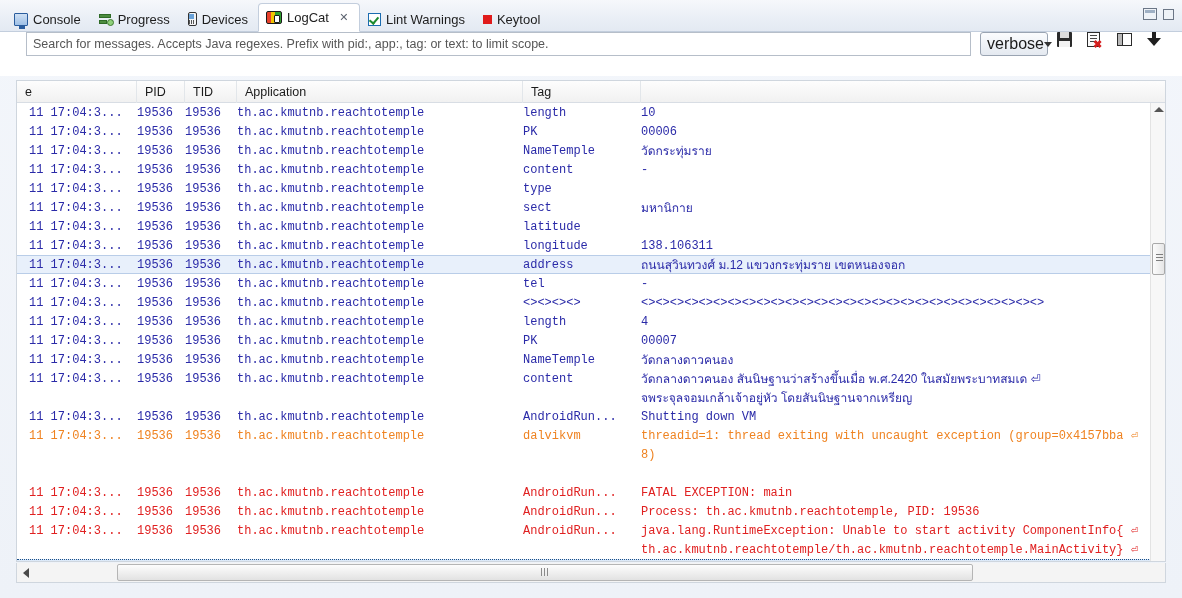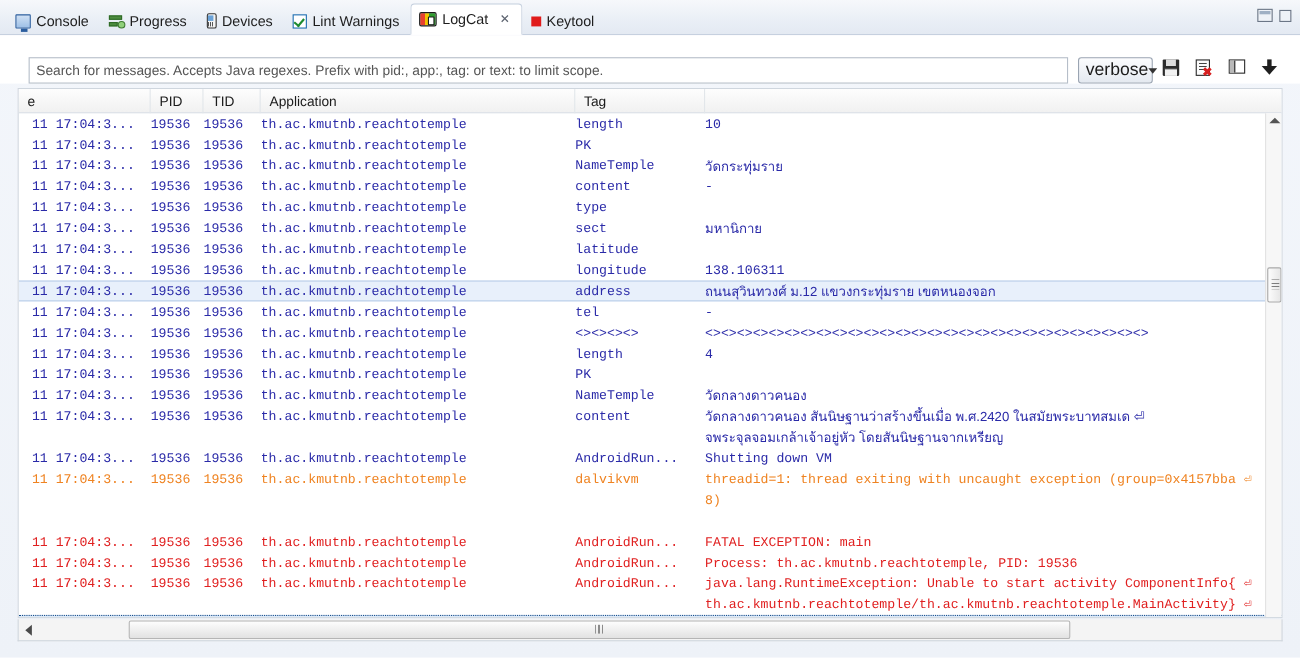--- a/index.html
+++ b/index.html
@@ -81,21 +81,21 @@
     background:#fff;border:1px solid #1a1a1a;border-radius:1px;}
   .ic-lint { width: 13px; height: 13px; border: 1.5px solid #1b6cb0; background:#fff; }
   .ic-lint::after { content:""; position:absolute; left:2px; top:1px; width:4px; height:7px;
     border-right:2px solid #1d8b2f; border-bottom:2px solid #1d8b2f;
     transform: rotate(40deg); }
   .ic-keytool { width: 9px; height: 9px; background: #e01b1b; }
 
   
   .searchrow {
     position: absolute; left: 0; top: 32px; width: 1182px; height: 44px;
-    display: flex; align-items: flex-end; padding: 0 14px 0 26px; gap: 9px;
+    display: flex; align-items: flex-start; padding: 0 14px 0 26px; gap: 9px;
     background: #ffffff;
   }
   .search-input {
     flex: 1 1 auto; height: 24px;
     border: 1px solid #b6bec9; background: #fff;
     font-family: "Liberation Sans", sans-serif; font-size: 12.5px;
     color: #3b3b3b; padding: 0 6px; outline: none;
   }
   .search-input::placeholder { color: #565656; opacity: 1; }
   .lvl-select {
@@ -219,29 +219,29 @@
           <span class="dot"></span>
       </span>
       <span class="tlabel">Progress</span>
     </div>
 
     <div class="tab">
       <span class="ic ic-devices"></span>
       <span class="tlabel">Devices</span>
     </div>
 
-    <div class="tab">
-      <span class="ic ic-lint"></span>
-      <span class="tlabel">Lint Warnings</span>
-    </div>
-
     <div class="tab active">
       <span class="ic ic-logcat"></span>
       <span class="tlabel">LogCat</span>
       <span class="tab-close">✕</span>
+    </div>
+
+    <div class="tab">
+      <span class="ic ic-lint"></span>
+      <span class="tlabel">Lint Warnings</span>
     </div>
 
     <div class="tab">
       <span class="ic ic-keytool"></span>
       <span class="tlabel">Keytool</span>
     </div>
   </div>
   <div class="tabstrip-underline"></div>
 
   <div class="wctl">
@@ -291,20 +291,21 @@
           <div class="c-app lv-v">th.ac.kmutnb.reachtotemple</div>
           <div class="c-tag lv-v">length</div>
           <div class="c-text lv-v">10</div>
         </div>
         <div class="row">
           <div class="c-time lv-v">11 17:04:3...</div>
           <div class="c-pid lv-v">19536</div>
           <div class="c-tid lv-v">19536</div>
           <div class="c-app lv-v">th.ac.kmutnb.reachtotemple</div>
           <div class="c-tag lv-v">PK</div>
+          <div class="c-text lv-v">00006</div>
         </div>
         <div class="row">
           <div class="c-time lv-v">11 17:04:3...</div>
           <div class="c-pid lv-v">19536</div>
           <div class="c-tid lv-v">19536</div>
           <div class="c-app lv-v">th.ac.kmutnb.reachtotemple</div>
           <div class="c-tag lv-v">NameTemple</div>
           <div class="c-text lv-v thai">วัดกระทุ่มราย</div>
         </div>
         <div class="row">
@@ -376,20 +377,21 @@
           <div class="c-app lv-v">th.ac.kmutnb.reachtotemple</div>
           <div class="c-tag lv-v">length</div>
           <div class="c-text lv-v">4</div>
         </div>
         <div class="row">
           <div class="c-time lv-v">11 17:04:3...</div>
           <div class="c-pid lv-v">19536</div>
           <div class="c-tid lv-v">19536</div>
           <div class="c-app lv-v">th.ac.kmutnb.reachtotemple</div>
           <div class="c-tag lv-v">PK</div>
+          <div class="c-text lv-v">00007</div>
         </div>
         <div class="row">
           <div class="c-time lv-v">11 17:04:3...</div>
           <div class="c-pid lv-v">19536</div>
           <div class="c-tid lv-v">19536</div>
           <div class="c-app lv-v">th.ac.kmutnb.reachtotemple</div>
           <div class="c-tag lv-v">NameTemple</div>
           <div class="c-text lv-v thai">วัดกลางดาวคนอง</div>
         </div>
         <div class="row">

